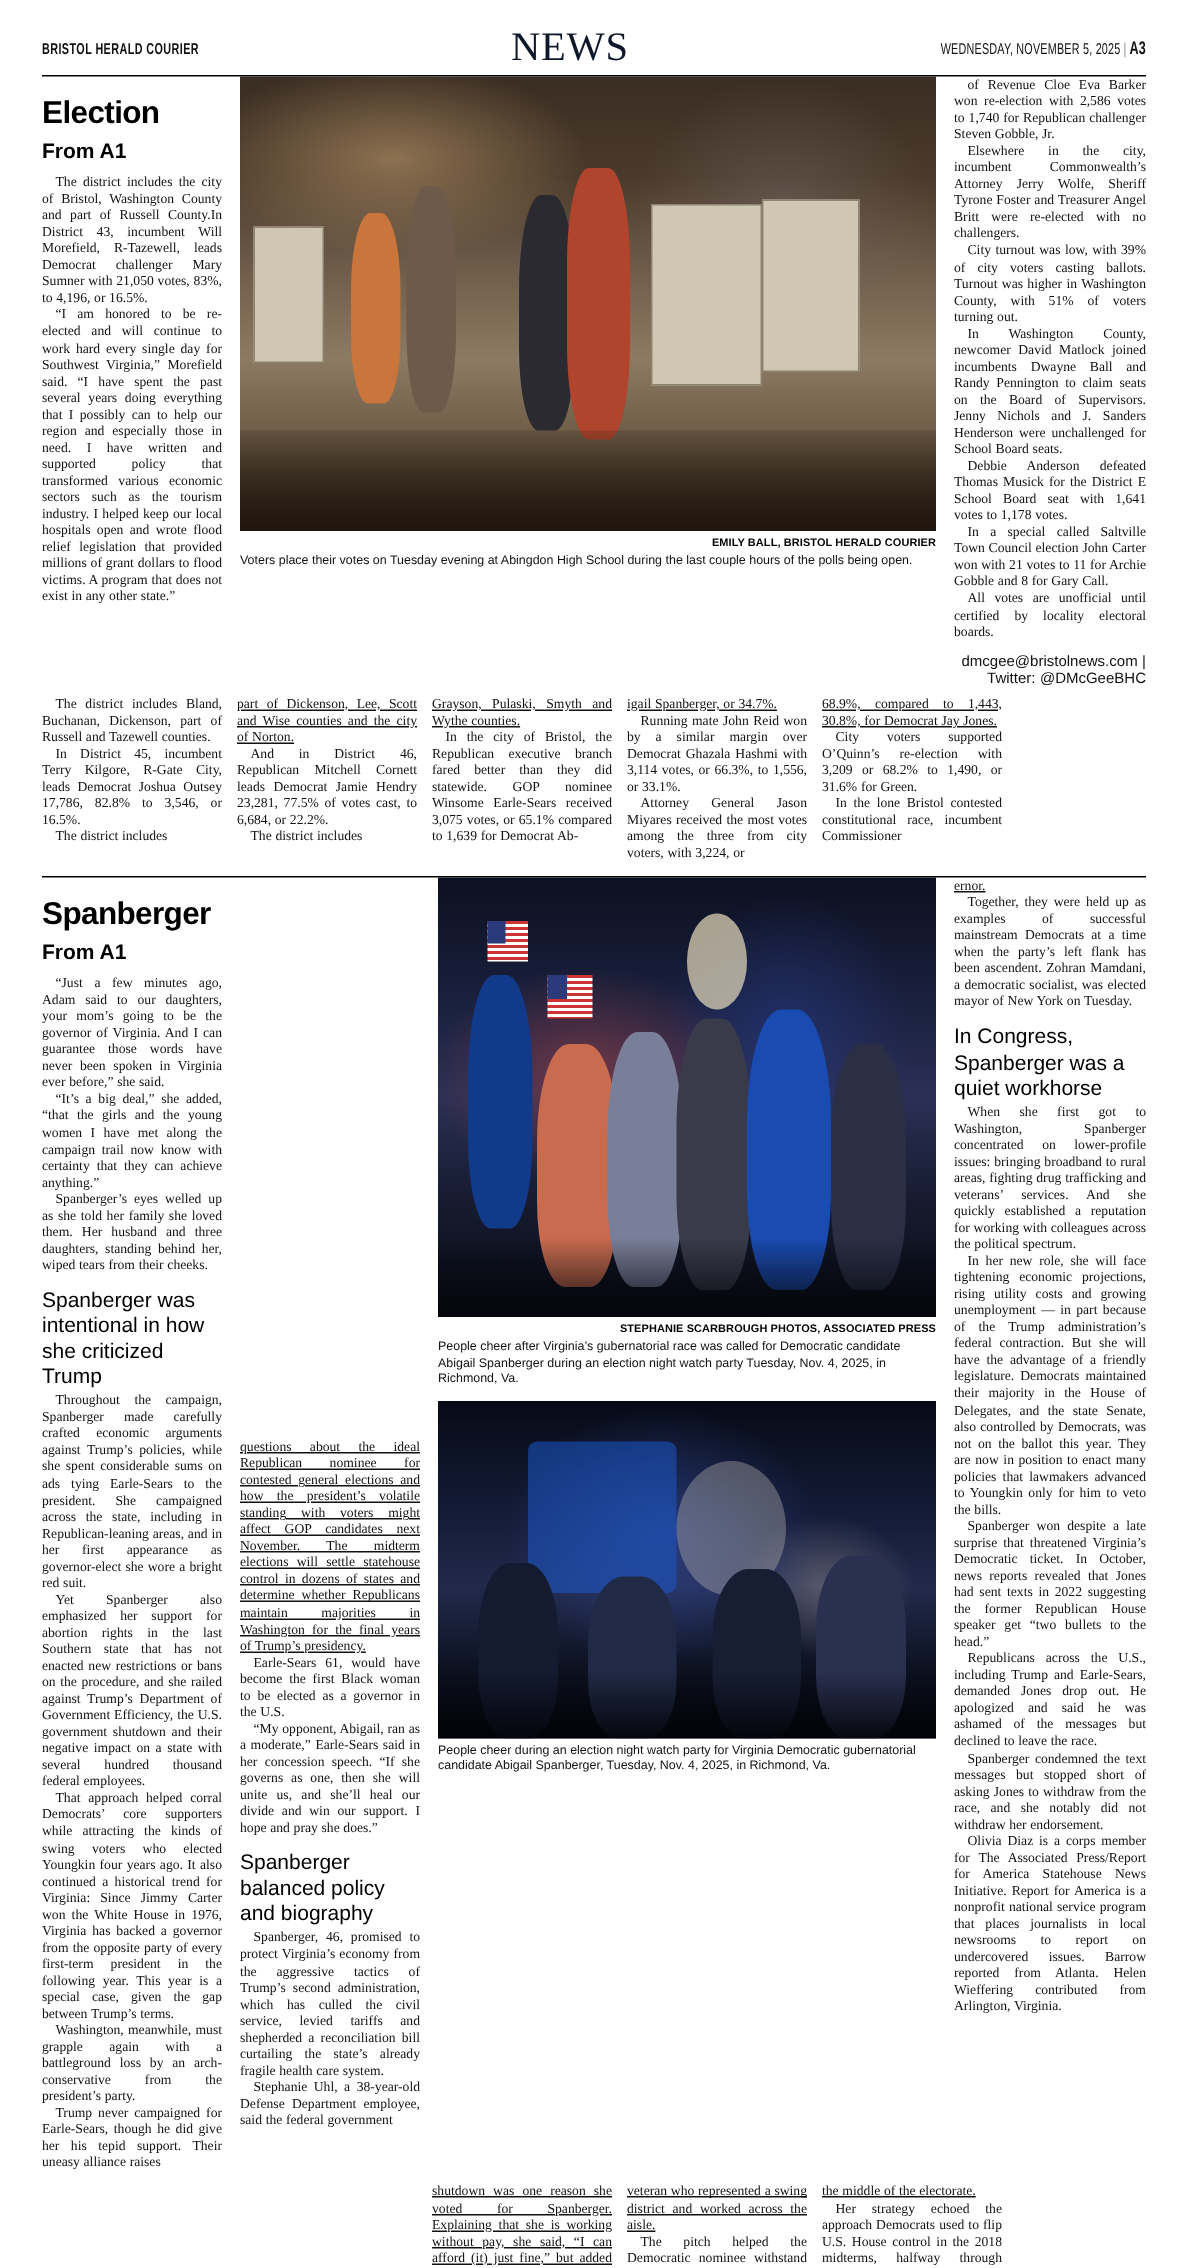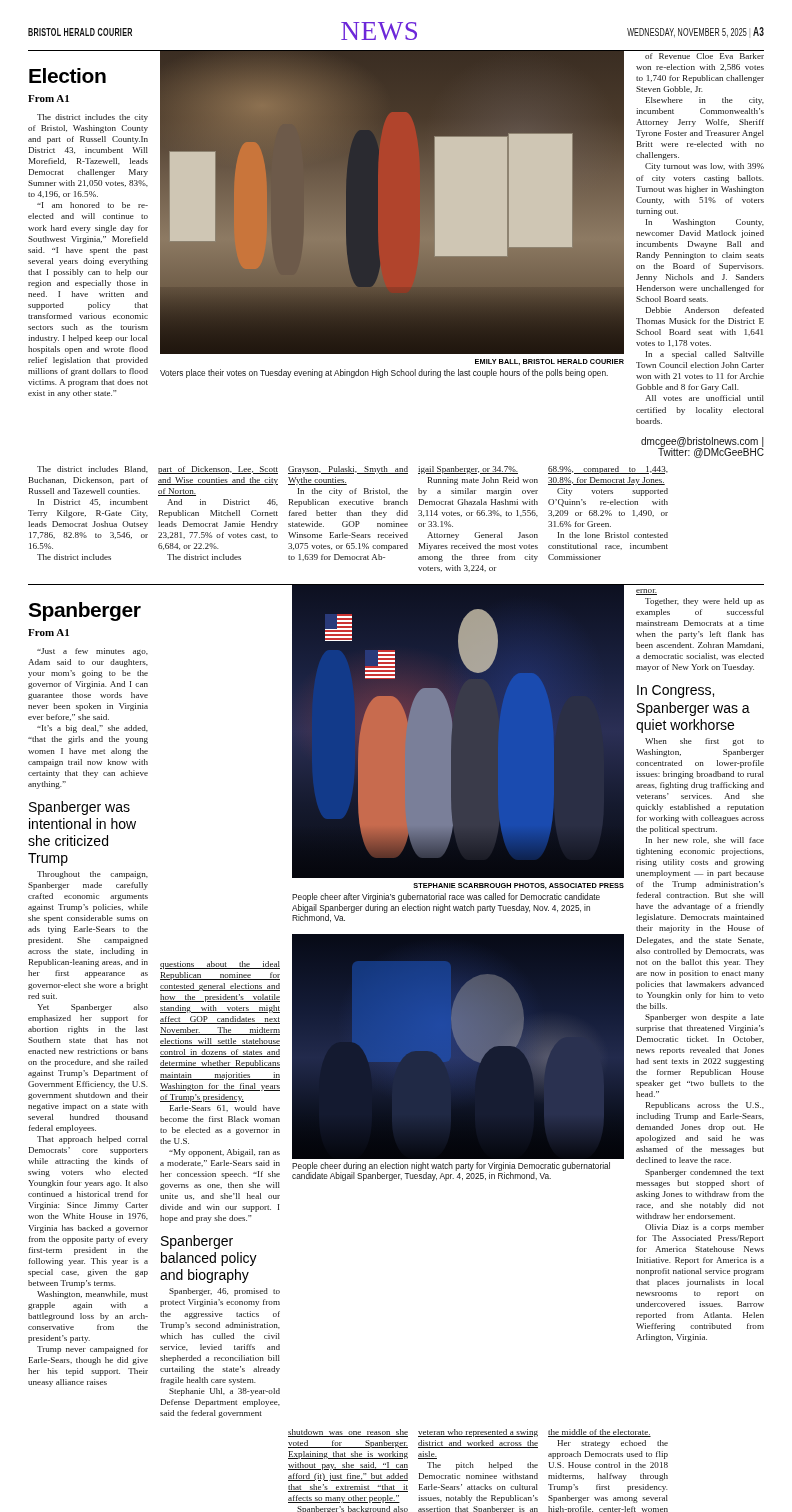--- a/index.html
+++ b/index.html
@@ -19,43 +19,43 @@
     height: 46px; padding-top: 14px;
   }
   .mast-left {
     font-family: "Liberation Sans", sans-serif;
     font-size: 7.2px; font-weight: 700; letter-spacing: .04em;
     transform: scaleY(1.45); transform-origin: left bottom;
     color:#111; padding-bottom:5px;
   }
   .mast-center {
     font-family: "Liberation Serif", serif;
-    font-size: 27px; letter-spacing: .02em; color:#6d28d9;
+    font-size: 27px; letter-spacing: .02em; color:#0f172a;
     line-height: 1; padding-bottom: 1px;
   }
   .mast-right {
     font-family: "Liberation Sans", sans-serif;
     font-size: 7.2px; letter-spacing: .02em; color:#111;
     transform: scaleY(1.45); transform-origin: right bottom;
     padding-bottom:5px; white-space: nowrap;
   }
   .mast-right .pg { font-weight: 700; font-size: 8.4px; }
   .mast-right .sep { color:#888; padding: 0 2px; }
   .rule-top { border-top: 1.6px solid #000; margin-top: 4px; }
 
   
   .article { position: relative; }
   .hed {
     font-family: "Liberation Sans", sans-serif;
     font-weight: 700; font-size: 21px; line-height: 1.05;
     letter-spacing: -0.02em; margin: 14px 0 5px 0; color:#000;
   }
   .jumpline {
-    font-family: Liberation Serif, serif;
-    font-weight: 700; font-size: 11px; margin-bottom: 8px; color:#000;
+    font-family: Liberation Sans, sans-serif;
+    font-weight: 700; font-size: 14px; margin-bottom: 8px; color:#000;
   }
   .subhed {
     font-family: "Liberation Sans", sans-serif;
     font-weight: 400; font-size: 14px; line-height: 1.22;
     margin: 9px 0 2px 0; color:#000;
   }
   p.body {
     font-family: "Liberation Serif", serif;
     font-size: 9.1px; line-height: 11.05px;
     text-align: justify; text-indent: 9px;
@@ -212,20 +212,21 @@
 
   <div class="article" id="spanberger">
 
     <div class="span-top">
 
       <div class="span-left">
         <div class="hed">Spanberger</div>
         <div class="jumpline">From A1</div>
         <p class="body">“Just a few minutes ago, Adam said to our daughters, your mom’s going to be the governor of Virginia. And I can guarantee those words have never been spoken in Virginia ever before,” she said.</p>
         <p class="body">“It’s a big deal,” she added, “that the girls and the young women I have met along the campaign trail now know with certainty that they can achieve anything.”</p>
+        <p class="body">Spanberger’s eyes welled up as she told her family she loved them. Her husband and three daughters, standing behind her, wiped tears from their cheeks.</p>
         <div class="subhed">Spanberger was intentional in how she criticized Trump</div>
         <p class="body">Throughout the campaign, Spanberger made carefully crafted economic arguments against Trump’s policies, while she spent considerable sums on ads tying Earle-Sears to the president. She campaigned across the state, including in Republican-leaning areas, and in her first appearance as governor-elect she wore a bright red suit.</p>
         <p class="body">Yet Spanberger also emphasized her support for abortion rights in the last Southern state that has not enacted new restrictions or bans on the procedure, and she railed against Trump’s Department of Government Efficiency, the U.S. government shutdown and their negative impact on a state with several hundred thousand federal employees.</p>
         <p class="body">That approach helped corral Democrats’ core supporters while attracting the kinds of swing voters who elected Youngkin four years ago. It also continued a historical trend for Virginia: Since Jimmy Carter won the White House in 1976, Virginia has backed a governor from the opposite party of every first-term president in the following year. This year is a special case, given the gap between Trump’s terms.</p>
         <p class="body">Washington, meanwhile, must grapple again with a battleground loss by an arch-conservative from the president’s party.</p>
         <p class="body">Trump never campaigned for Earle-Sears, though he did give her his tepid support. Their uneasy alliance raises</p>
       </div>
 
       <div class="span-left">
         <div style="height:374px;"></div>
@@ -257,21 +258,21 @@
 
         <div class="photo span-photo2 ph-c" style="margin-top:10px;">
           <div style="position:absolute;left:18%;top:12%;width:30%;height:45%;background:#1b58c8;opacity:.55;border-radius:6px;"></div>
           <div style="position:absolute;left:48%;top:18%;width:22%;height:40%;background:#c9c3b6;opacity:.35;border-radius:50%;"></div>
           <div class="fig" style="left:8%;top:48%;width:16%;height:52%;background:#141a30;"></div>
           <div class="fig" style="left:30%;top:52%;width:18%;height:48%;background:#202945;"></div>
           <div class="fig" style="left:55%;top:50%;width:18%;height:50%;background:#171d33;"></div>
           <div class="fig" style="left:76%;top:46%;width:18%;height:54%;background:#2a3150;"></div>
           <div style="position:absolute;left:0;bottom:0;width:100%;height:20%;background:linear-gradient(rgba(5,7,14,0),rgba(3,4,9,.92));"></div>
         </div>
-        <div class="caption">People cheer during an election night watch party for Virginia Democratic gubernatorial candidate Abigail Spanberger, Tuesday, Apr. 4, 2025, in Richmond, Va.</div>
+        <div class="caption">People cheer during an election night watch party for Virginia Democratic gubernatorial candidate Abigail Spanberger, Tuesday, Nov. 4, 2025, in Richmond, Va.</div>
       </div>
 
       <div class="span-right">
         <p class="body noindent">ernor.</p>
         <p class="body">Together, they were held up as examples of successful mainstream Democrats at a time when the party’s left flank has been ascendent. Zohran Mamdani, a democratic socialist, was elected mayor of New York on Tuesday.</p>
         <div class="subhed">In Congress, Spanberger was a quiet workhorse</div>
         <p class="body">When she first got to Washington, Spanberger concentrated on lower-profile issues: bringing broadband to rural areas, fighting drug trafficking and veterans’ services. And she quickly established a reputation for working with colleagues across the political spectrum.</p>
         <p class="body">In her new role, she will face tightening economic projections, rising utility costs and growing unemployment — in part because of the Trump administration’s federal contraction. But she will have the advantage of a friendly legislature.    Democrats maintained their majority in the House of Delegates, and the state Senate, also controlled by Democrats, was not on the ballot this year. They are now in position to enact many policies that lawmakers advanced to Youngkin only for him to veto the bills.</p>
         <p class="body">Spanberger won despite a late surprise that threatened Virginia’s Democratic ticket. In October, news reports revealed that Jones had sent texts in 2022 suggesting the former Republican House speaker get “two bullets to the head.”</p>
         <p class="body">Republicans across the U.S., including Trump and Earle-Sears, demanded Jones drop out. He apologized and said he was ashamed of the messages but declined to leave the race.</p>

